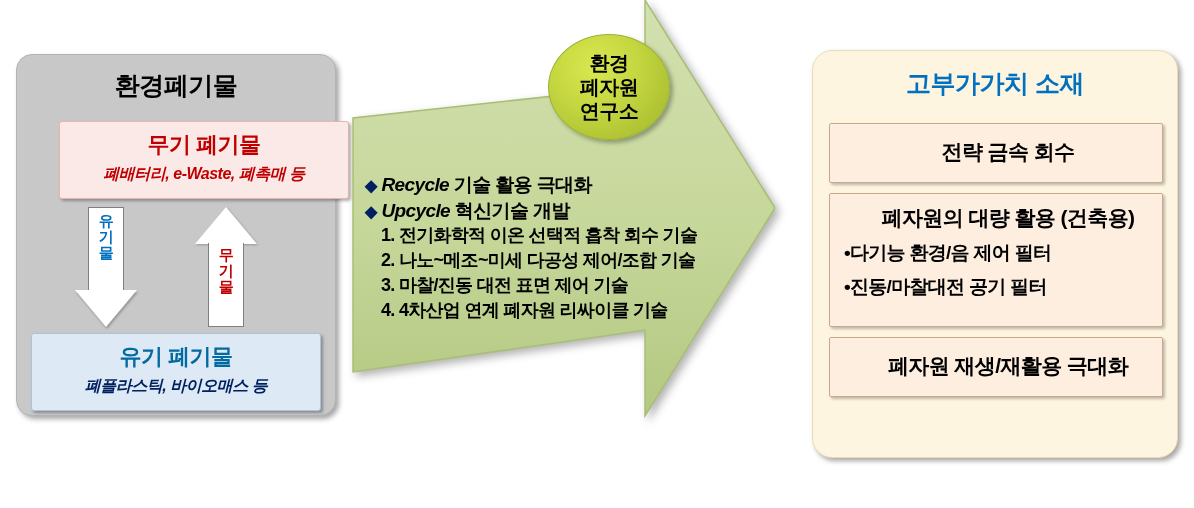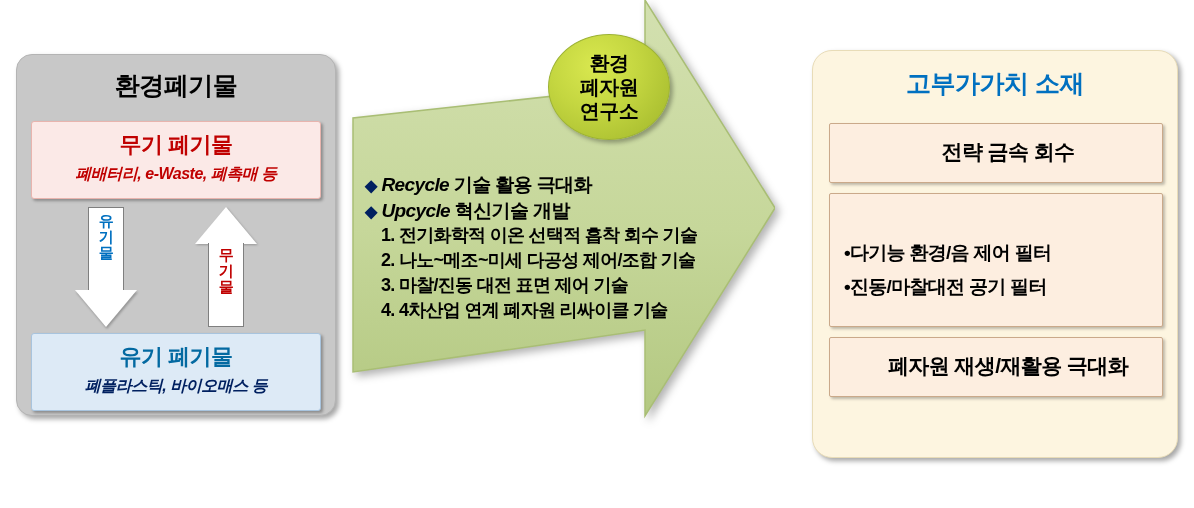--- a/index.html
+++ b/index.html
@@ -42,20 +42,21 @@
     left: 14px;
     width: 288px;
     border-radius: 3px;
     box-shadow: 2px 2px 3px rgba(0,0,0,0.3);
   }
   #inorganic-box {
     top: 66px;
     height: 76px;
     background: #fbe9e7;
     border: 1px solid #e8b4ae;
+    margin-left: 28px;
   }
   #organic-box {
     top: 278px;
     height: 76px;
     background: #ddeaf6;
     border: 1px solid #a8c4de;
   }
   .waste-title {
     position: absolute;
     left: 0; top: 8px;
@@ -348,20 +349,21 @@
 </div>
 
 <div id="right-panel">
   <div id="right-title">고부가가치 소재</div>
 
   <div id="out-box-1" class="out-box">
     <div class="out-head">전략 금속 회수</div>
   </div>
 
   <div id="out-box-2" class="out-box">
+    <div class="out-head">폐자원의 대량 활용 (건축용)</div>
     <div id="out-sub-a" class="out-sub">•다기능 환경/음 제어 필터</div>
     <div id="out-sub-b" class="out-sub">•진동/마찰대전 공기 필터</div>
   </div>
 
   <div id="out-box-3" class="out-box">
     <div class="out-head">폐자원 재생/재활용 극대화</div>
   </div>
 </div>
 
 </body></html>

